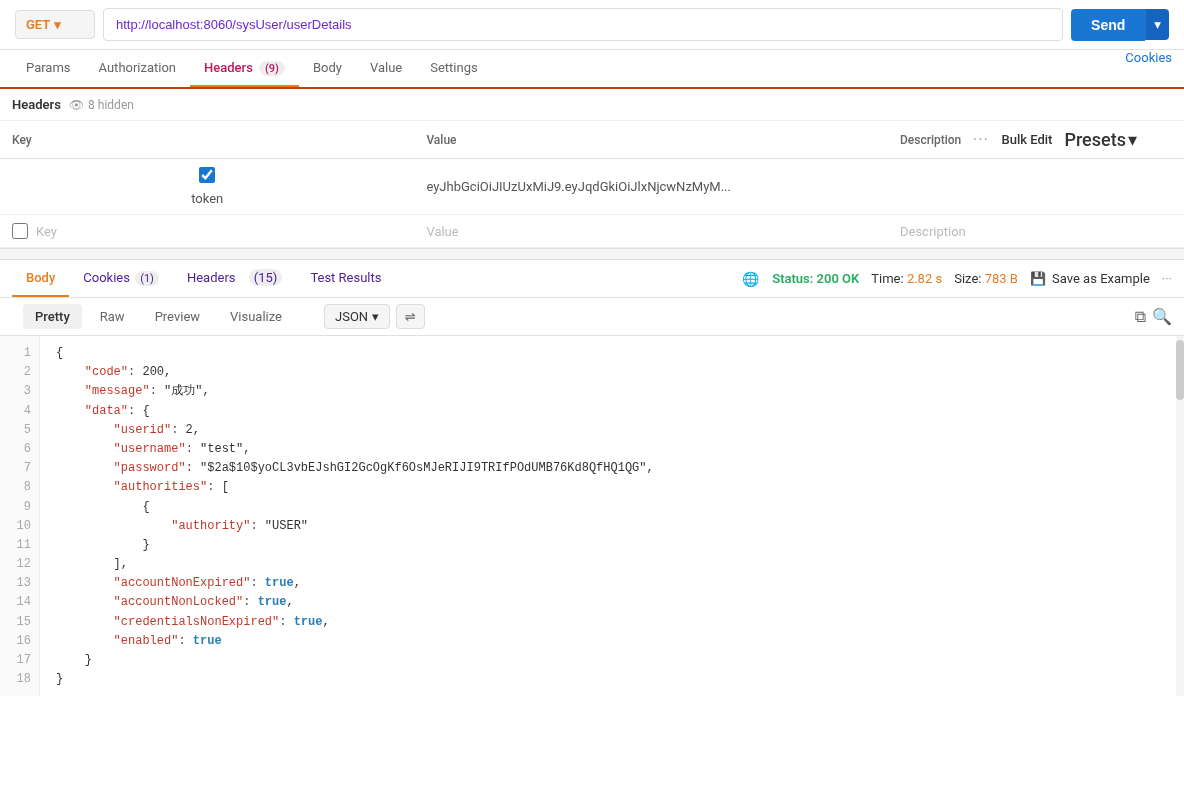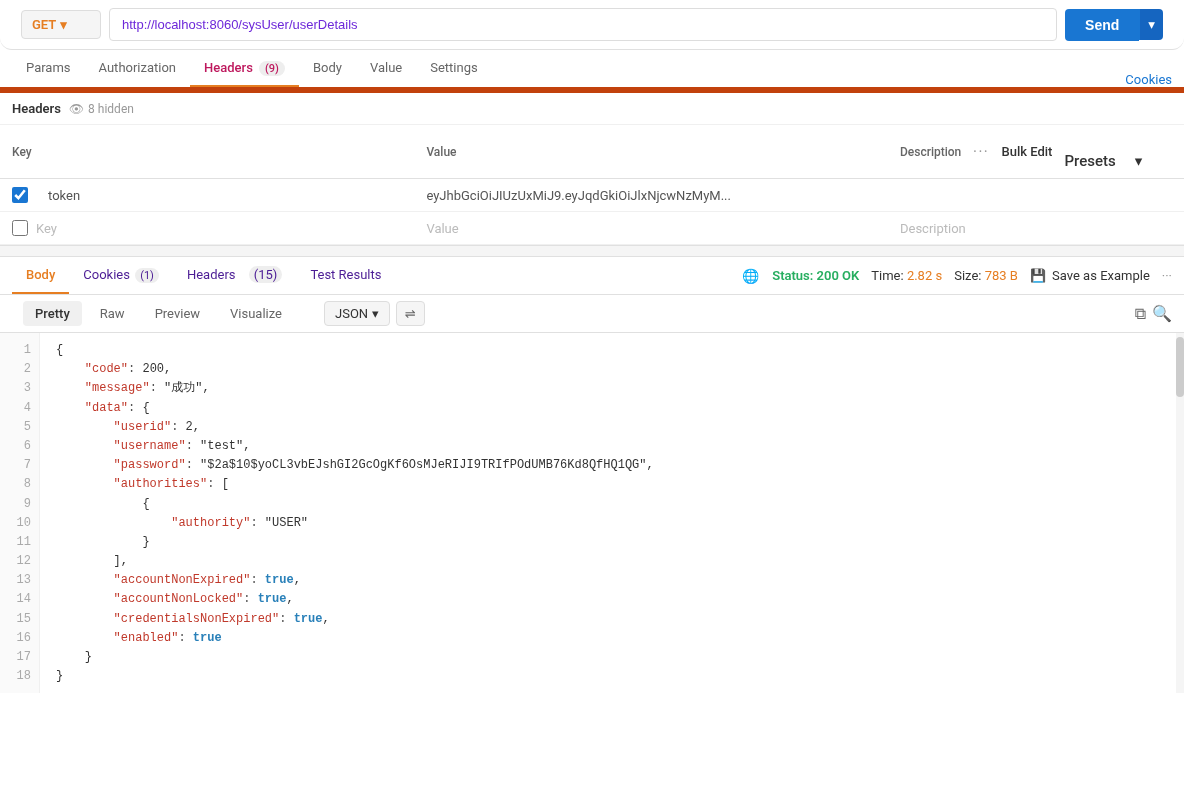--- a/index.html
+++ b/index.html
@@ -1,48 +1,48 @@
 <!DOCTYPE html>
 <html><head>
   <meta charset="utf-8">
   <style>
     * { box-sizing: border-box; margin: 0; padding: 0; }
     body { font-family: -apple-system, BlinkMacSystemFont, 'Segoe UI', Roboto, sans-serif; background: #fff; font-size: 13px; color: #333; overflow: hidden; }
 
     
-    .top-bar { display: flex; align-items: center; padding: 8px 21px; gap: 8px; border-bottom: 1px solid #e0e0e0; border-radius: 12px; }
+    .top-bar { display: flex; align-items: center; padding: 8px 15px; gap: 8px; border-bottom: 1px solid #e0e0e0; }
     .method-select { display: flex; align-items: center; gap: 4px; background: #f5f5f5; border: 1px solid #ddd; border-radius: 4px; padding: 6px 10px; cursor: pointer; font-size: 13px; font-weight: 600; color: #e67e22; min-width: 80px; }
     .url-input { flex: 1; border: 1px solid #ddd; border-radius: 4px; padding: 8px 12px; font-size: 13px; color: #6d28d9; outline: none; }
     .send-btn-container { display: flex; align-items: center; }
     .send-btn { background: #1976d2; color: #fff; border: none; padding: 8px 20px; border-radius: 4px 0 0 4px; cursor: pointer; font-size: 14px; font-weight: 600; }
     .send-btn-arrow { background: #1565c0; color: #fff; border: none; padding: 8px 8px; border-radius: 0 4px 4px 0; cursor: pointer; border-left: 1px solid #1976d2; }
 
     
-    .req-tabs { display: flex; align-items: flex-end; padding: 0 12px; border-bottom: 6px solid #c2410c; }
+    .req-tabs { display: flex; align-items: flex-start; padding: 0 12px; border-bottom: 2px solid #c2410c; }
     .req-tabs .tab { padding: 10px 14px; cursor: pointer; font-size: 13px; color: #666; border-bottom: 2px solid transparent; }
     .req-tabs .tab.active { color: #be185d; border-bottom: 2px solid #e67e22; font-weight: 500; }
     .req-tabs .tab .badge { background: #eee; border-radius: 10px; padding: 1px 6px; font-size: 11px; margin-left: 3px; }
     .req-tabs .cookies-link { margin-left: auto; color: #1976d2; cursor: pointer; font-size: 13px; }
 
     
     .headers-section { padding: 8px 12px; display: flex; align-items: center; gap: 8px; border-bottom: 1px solid #f0f0f0; }
     .headers-title { font-weight: 600; font-size: 13px; }
     .hidden-badge { display: flex; align-items: center; gap: 4px; color: #999; font-size: 12px; }
     .eye-icon { font-size: 12px; }
 
     
     .headers-table { width: 100%; border-collapse: collapse; }
     .headers-table th { text-align: left; padding: 8px 12px; font-size: 12px; color: #666; font-weight: 500; border-bottom: 1px solid #e0e0e0; }
     .headers-table td { padding: 8px 12px; border-bottom: 1px solid #f0f0f0; font-size: 13px; }
     .headers-table .col-key { width: 35%; }
     .headers-table .col-value { width: 40%; }
     .headers-table .col-desc { width: 25%; }
     .th-actions { display: flex; align-items: center; gap: 12px; }
     .bulk-edit { color: #333; cursor: pointer; font-size: 13px; }
-    .presets { display: flex; align-items: center; gap: 19px; color: #333; cursor: pointer; font-size: 15px; margin-top: 19px; }
+    .presets { display: flex; align-items: center; gap: 2px; color: #333; cursor: pointer; font-size: 18px; }
     .checkbox { width: 16px; height: 16px; accent-color: #1976d2; cursor: pointer; }
     .token-value { color: #555; font-size: 13px; }
     .placeholder-text { color: #bbb; font-size: 13px; }
     .three-dots { color: #999; cursor: pointer; letter-spacing: 2px; }
 
     
     .divider { height: 12px; background: #f5f5f5; border-top: 1px solid #e0e0e0; border-bottom: 1px solid #e0e0e0; }
 
     
     .response-tabs-bar { display: flex; align-items: center; padding: 0 12px; border-bottom: 1px solid #e0e0e0; }
@@ -132,21 +132,21 @@
             <span>Presets</span>
             <span>▾</span>
           </span>
         </div>
       </th>
     </tr>
   </thead>
   <tbody>
     <tr class="table-row">
       <td>
-        <div style="display:flex;align-items:center;gap:20px;">
+        <div style="display:flex;align-items:center;gap:8px;flex-direction:column;">
           <input type="checkbox" class="checkbox" checked="" style="">
           <span class="token-value">token</span>
         </div>
       </td>
       <td>
         <span class="token-value">eyJhbGciOiJIUzUxMiJ9.eyJqdGkiOiJlxNjcwNzMyM...</span>
       </td>
       <td><span></span></td>
     </tr>
     <tr class="table-row">

